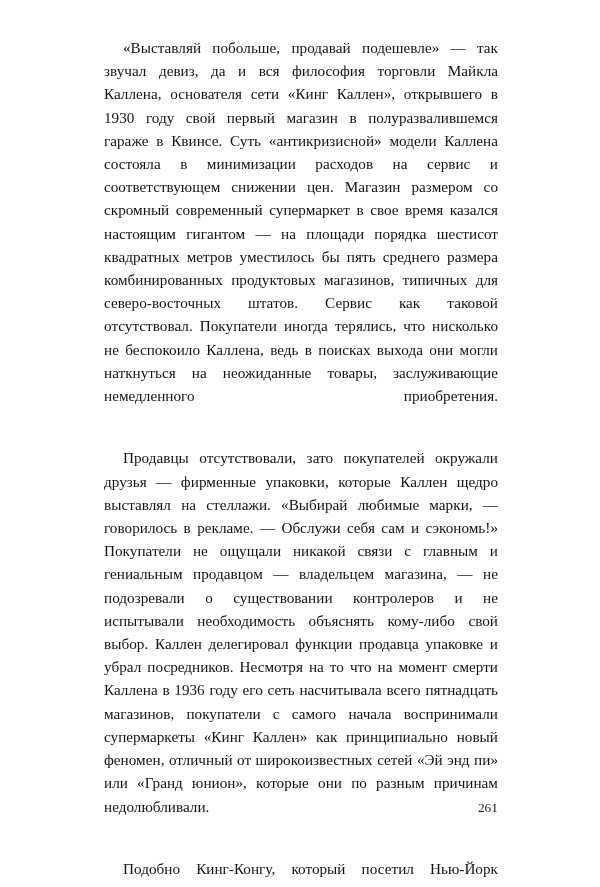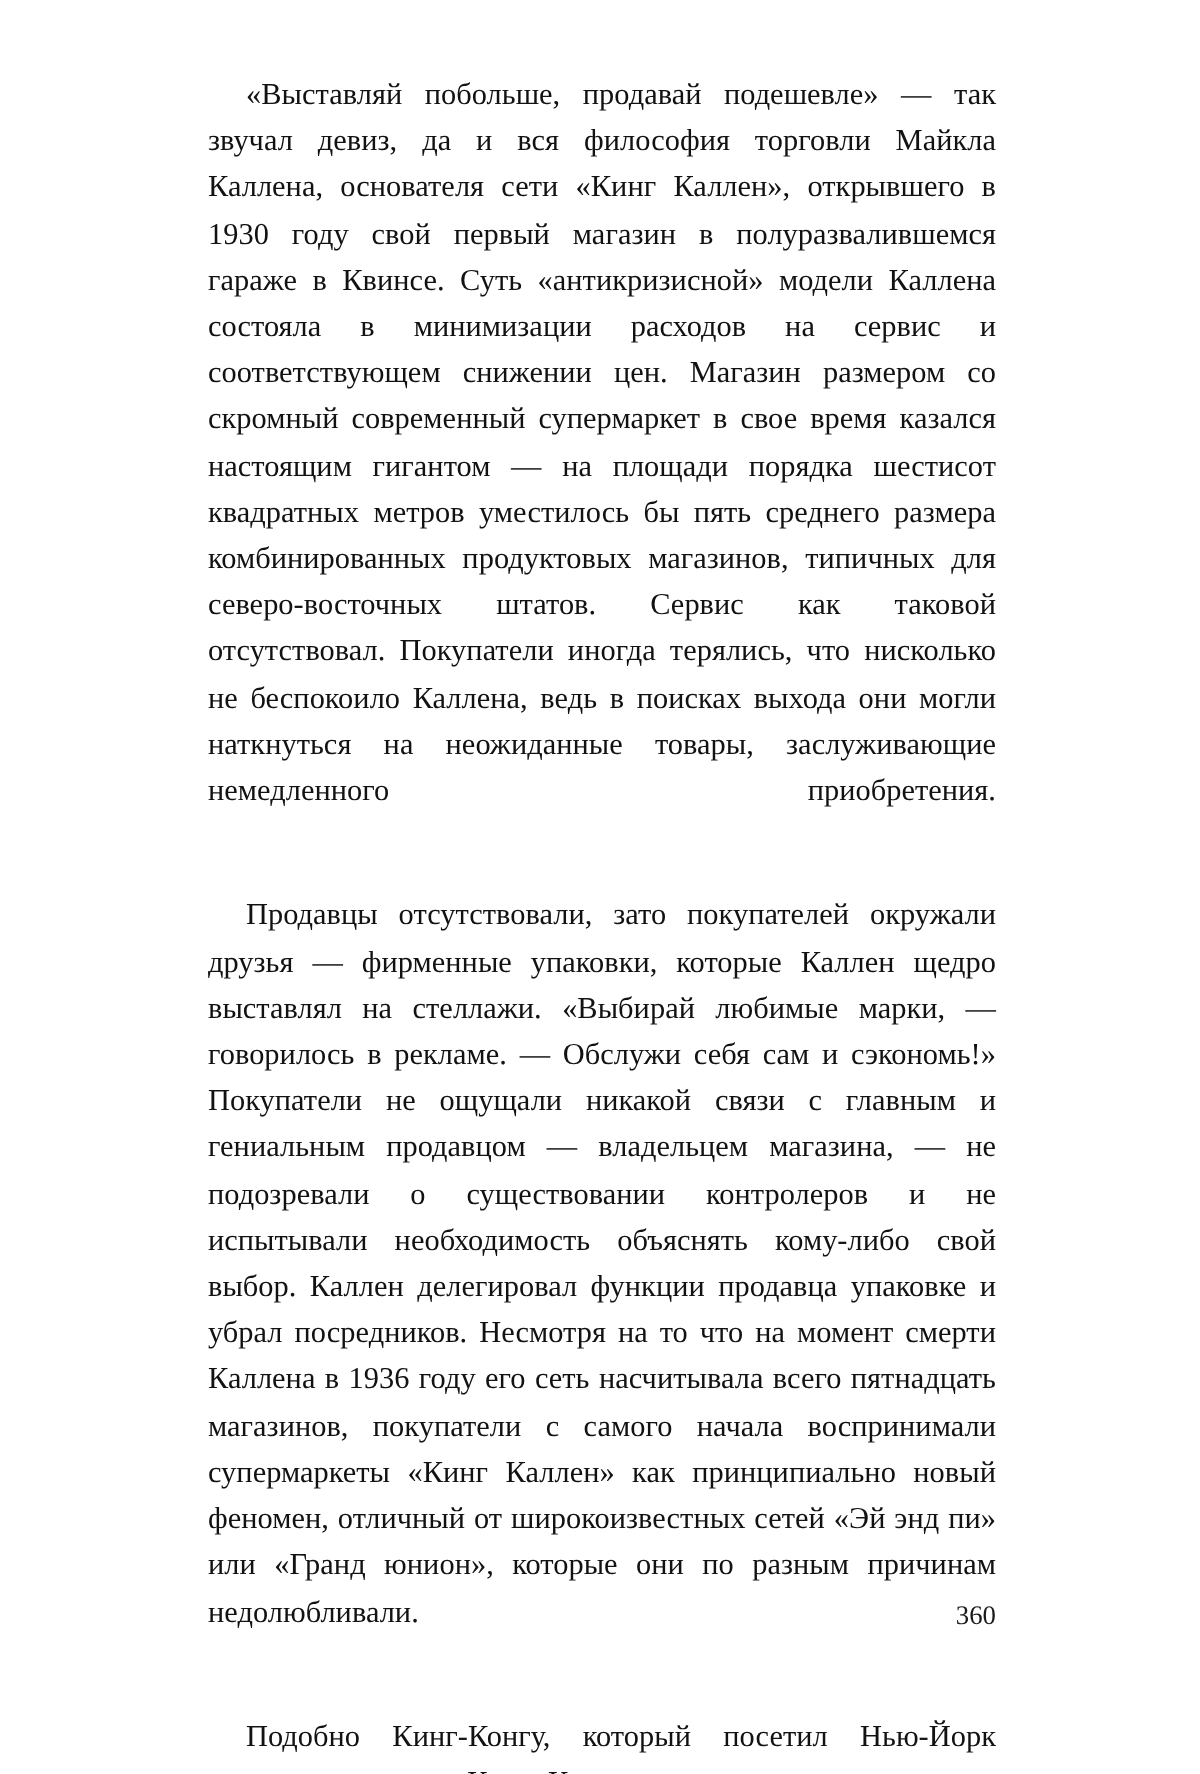--- a/index.html
+++ b/index.html
@@ -74,15 +74,15 @@
 <body>
 
 <div id="page">
 
   <div id="text-block">
     <p class="para">«Выставляй побольше, продавай подешевле» — так звучал девиз, да и вся философия торговли Майкла Каллена, основателя сети «Кинг Каллен», открывшего в 1930 году свой первый магазин в полуразвалившемся гараже в Квинсе. Суть «антикризисной» модели Каллена состояла в минимизации расходов на сервис и соответствующем снижении цен. Магазин размером со скромный современный супермаркет в свое время казался настоящим гигантом — на площади порядка шестисот квадратных метров уместилось бы пять среднего размера комбинированных продуктовых магазинов, типичных для северо-восточных штатов. Сервис как таковой отсутствовал. Покупатели иногда терялись, что нисколько не беспокоило Каллена, ведь в поисках выхода они могли наткнуться на неожиданные товары, заслуживающие немедленного приобретения.</p>
     <p class="para">Продавцы отсутствовали, зато покупателей окружали друзья — фирменные упаковки, которые Каллен щедро выставлял на стеллажи. «Выбирай любимые марки, — говорилось в рекламе. — Обслужи себя сам и сэкономь!» Покупатели не ощущали никакой связи с главным и гениальным продавцом — владельцем магазина, — не подозревали о существовании контролеров и не испытывали необходимость объяснять кому-либо свой выбор. Каллен делегировал функции продавца упаковке и убрал посредников. Несмотря на то что на момент смерти Каллена в 1936 году его сеть насчитывала всего пятнадцать магазинов, покупатели с самого начала воспринимали супермаркеты «Кинг Каллен» как принципиально новый феномен, отличный от широкоизвестных сетей «Эй энд пи» или «Гранд юнион», которые они по разным причинам недолюбливали.</p>
     <p class="para">Подобно Кинг-Конгу, который посетил Нью-Йорк немногим позже, «Кинг Каллен» продемонстрировал, как увеличение в размерах может изменить саму природу зверя. Даже</p>
   </div>
 
-  <div id="page-number">360</div>
+  <div id="page-number">261</div>
 
 </div>
 
 </body></html>

